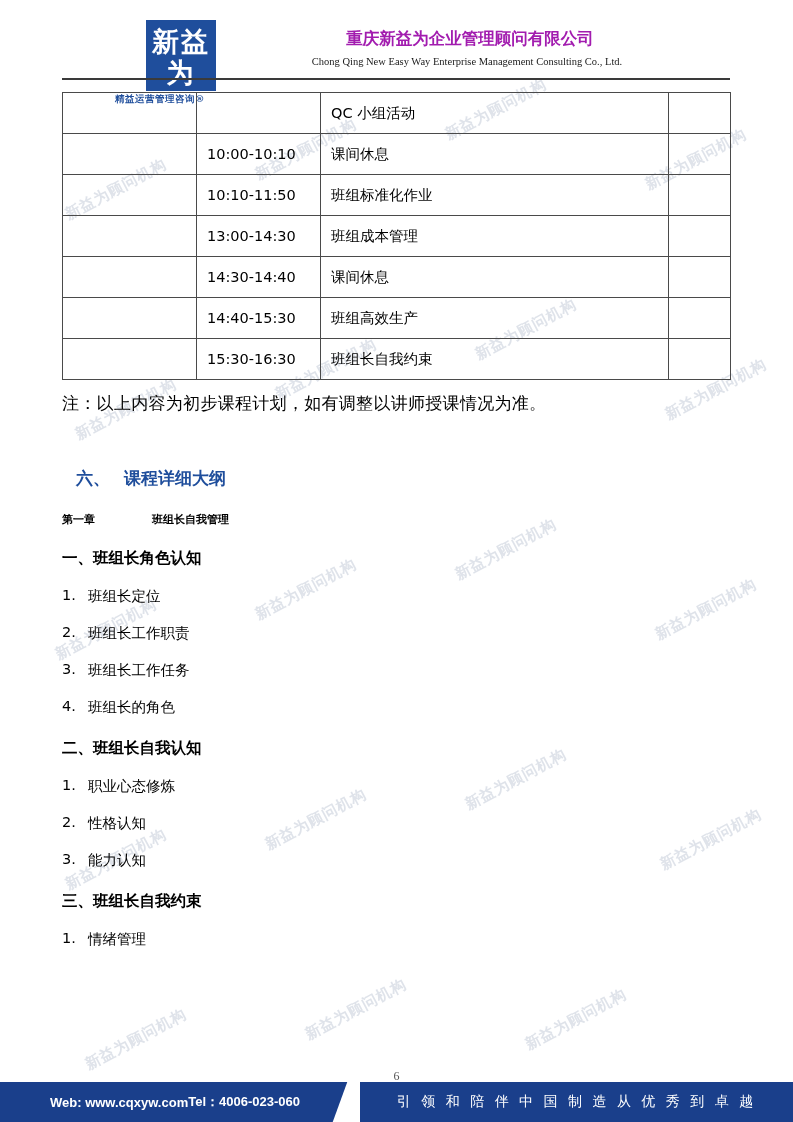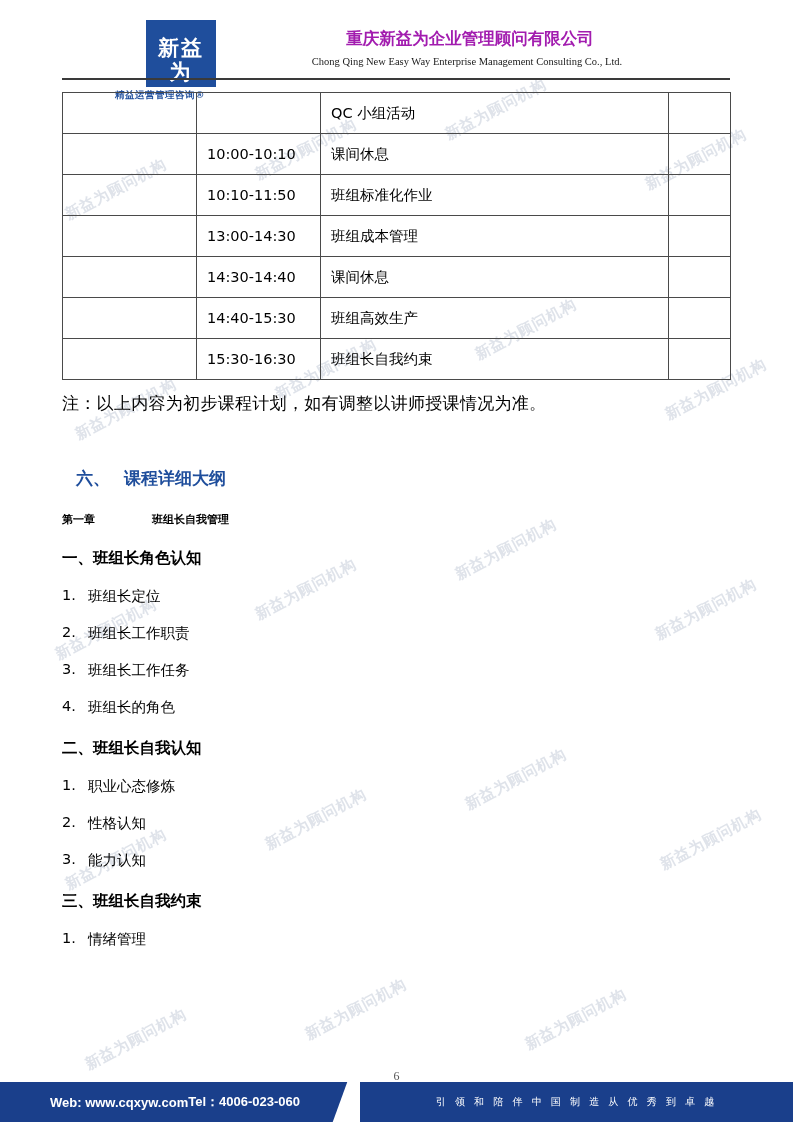--- a/index.html
+++ b/index.html
@@ -46,24 +46,24 @@
   .logo-box {
     position: absolute;
     left: 42px;
     top: 2px;
     width: 112px;
     text-align: center;
   }
   .logo-main {
     background: #1f4e9c;
     color: #ffffff;
-    font-size: 21px;
+    font-size: 27px;
     font-weight: bold;
     letter-spacing: 2px;
-    padding: 16px 4px 3px;
+    padding: 6px 4px 3px;
     line-height: 1.15;
     font-family: "DejaVu Sans", sans-serif;
     margin-left: 42px;
   }
   .logo-sub {
     color: #1f4e9c;
     font-size: 9.5px;
     font-weight: bold;
     letter-spacing: 0.5px;
     margin-top: 2px;
@@ -228,21 +228,21 @@
     font-family: "Liberation Sans", sans-serif;
   }
   .footer-right {
     position: absolute;
     right: 0;
     bottom: 0;
     width: 433px;
     height: 40px;
     background: #1a3f8b;
     color: #ffffff;
-    font-size: 10px;
+    font-size: 14px;
     display: flex;
     align-items: center;
     justify-content: center;
     letter-spacing: 3px;
     font-family: "DejaVu Sans", sans-serif;
   }
   .footer-notch {
     position: absolute;
     left: 340px;
     bottom: 0;

